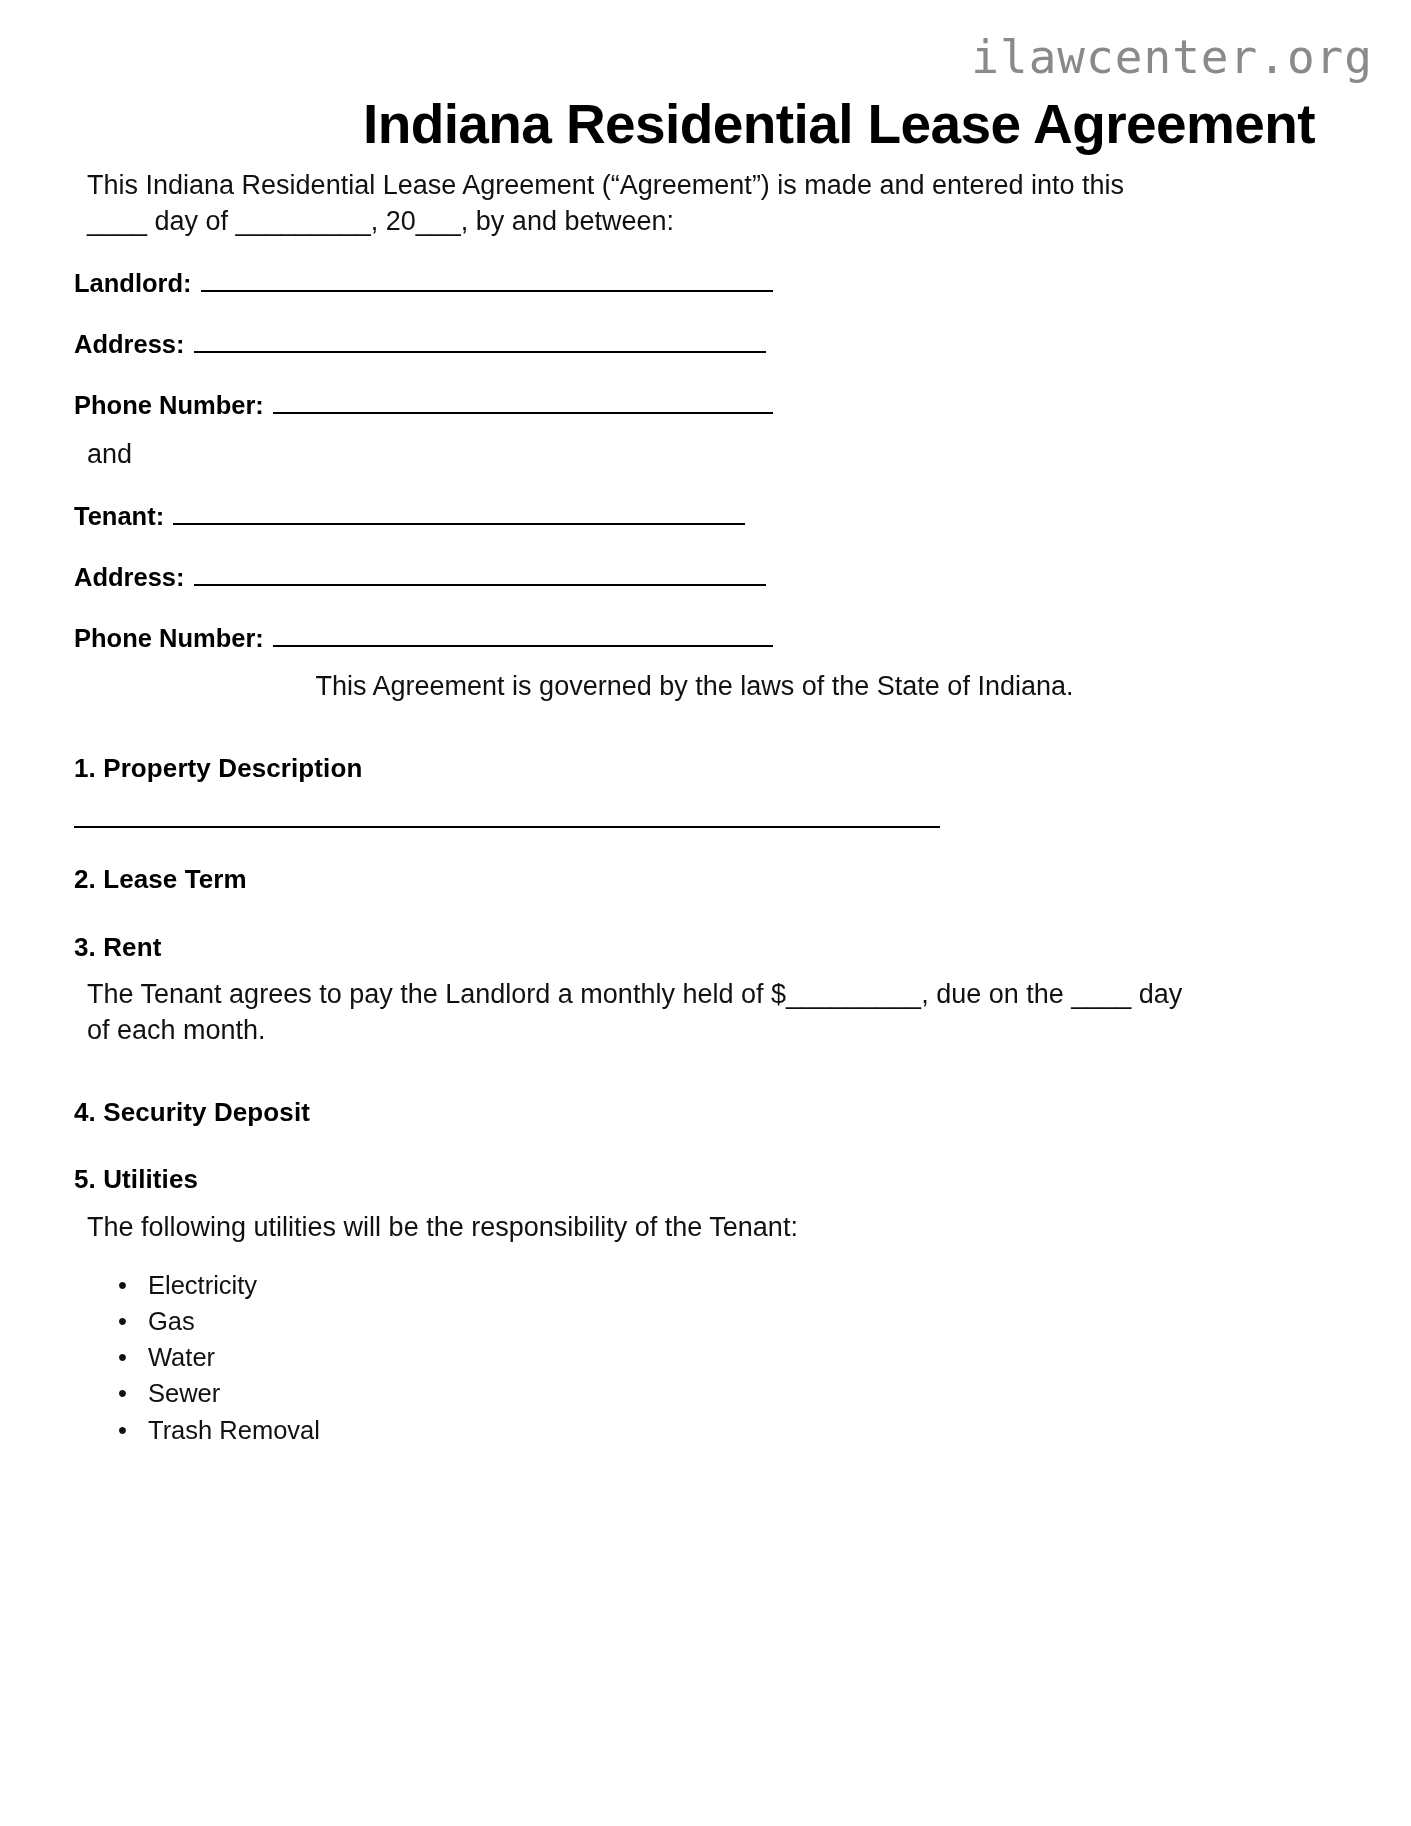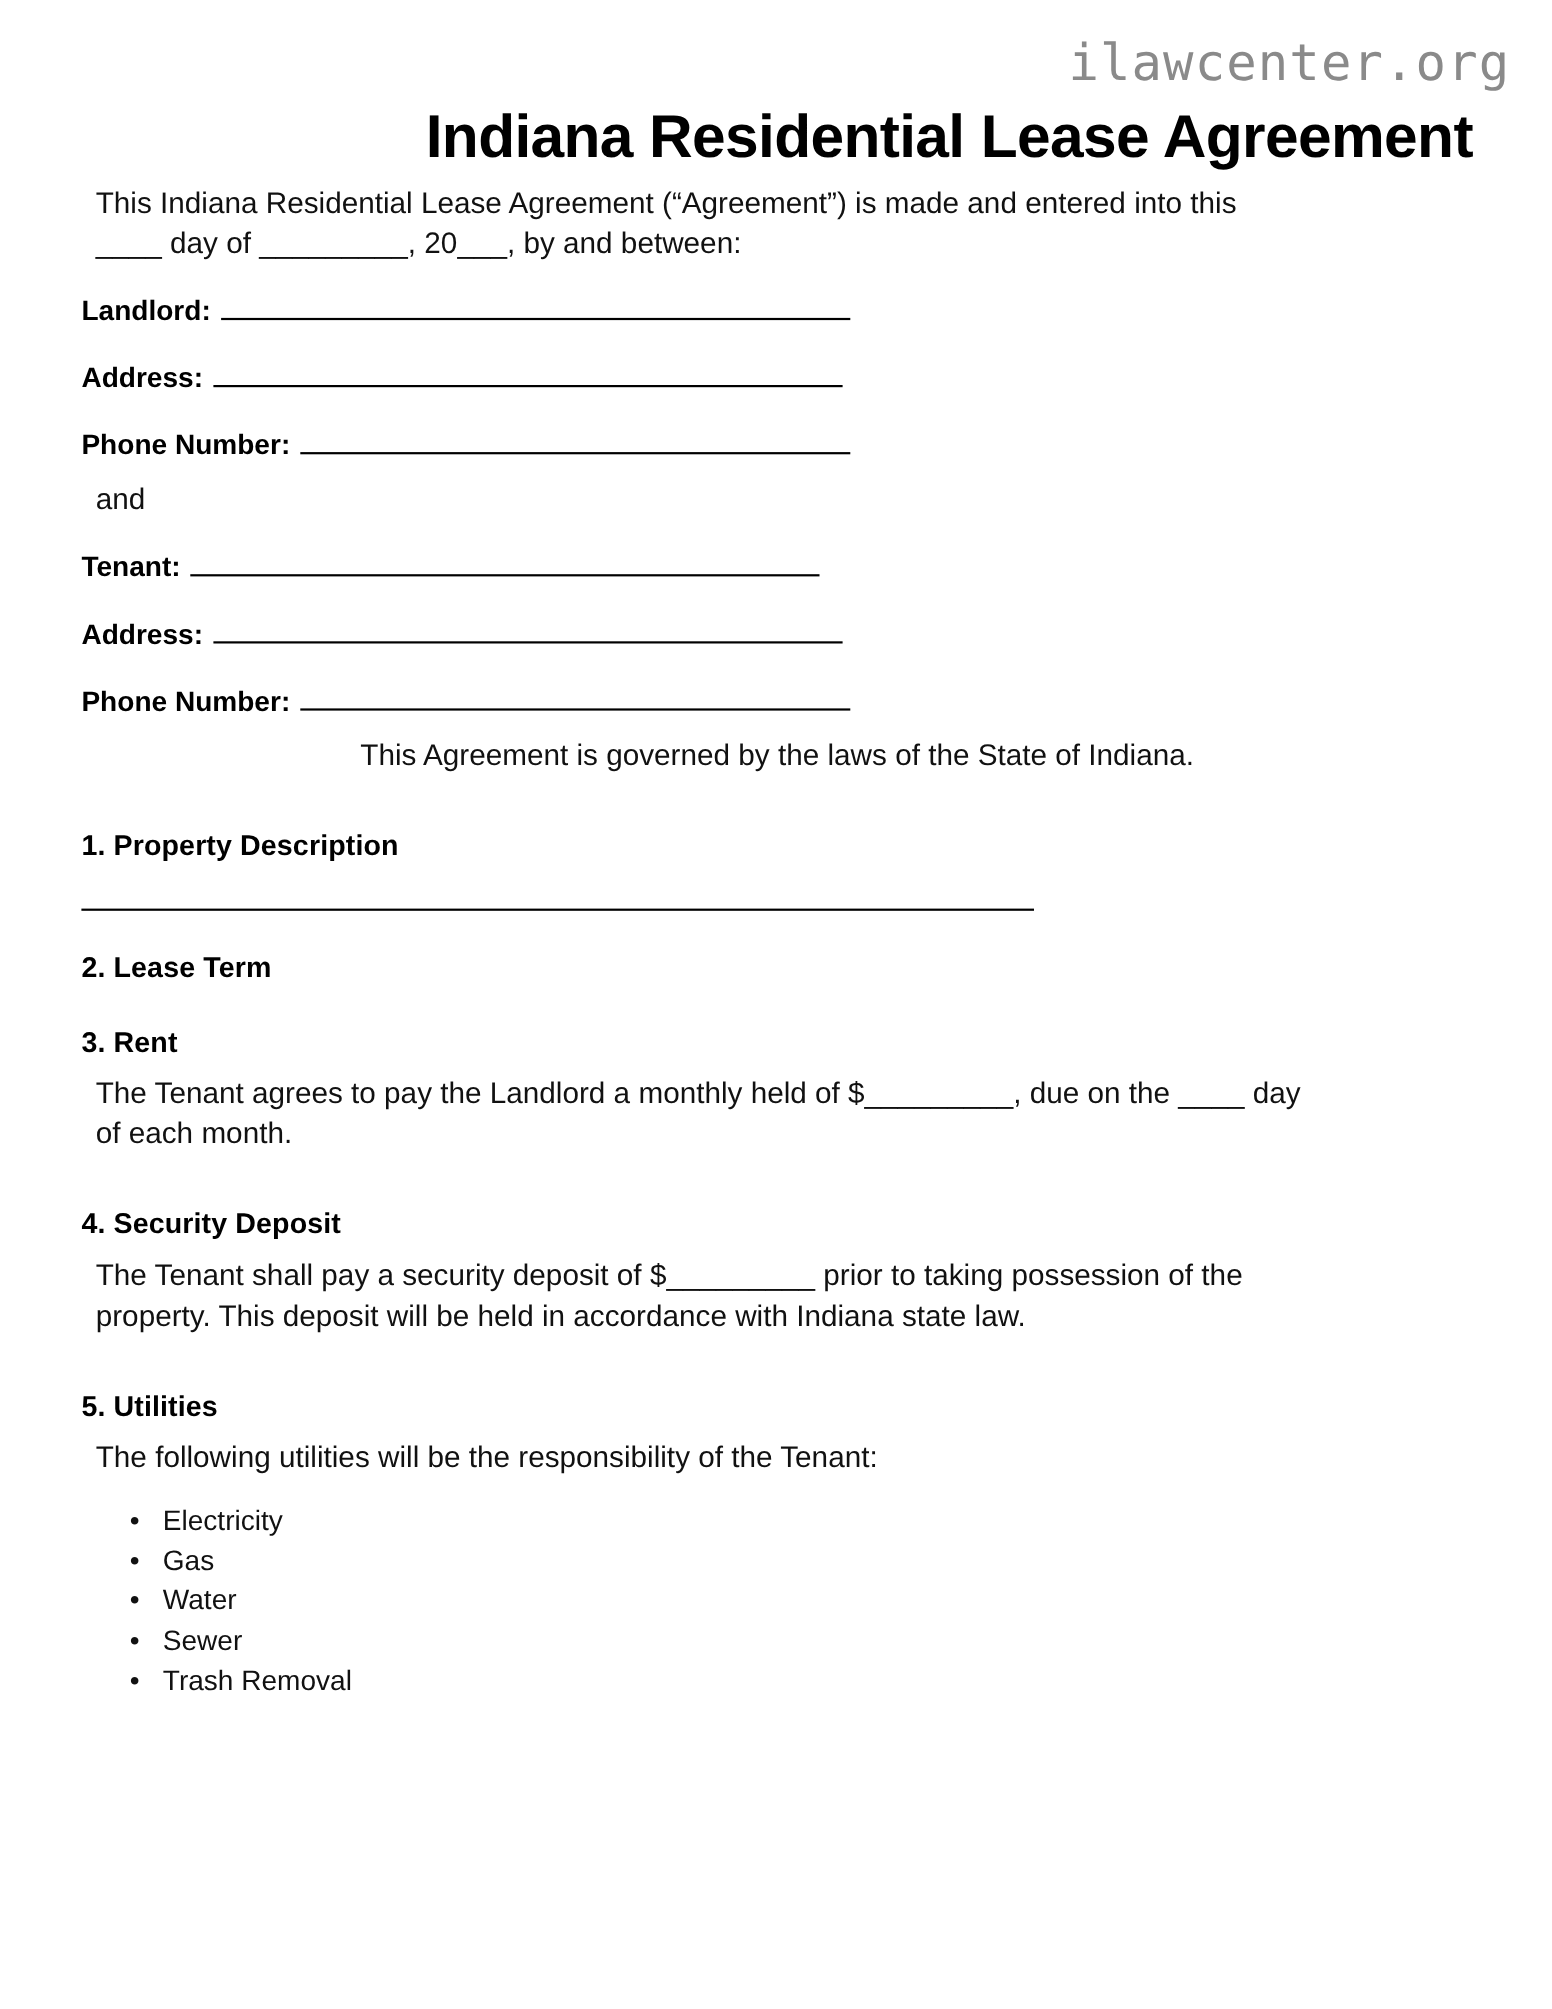--- a/index.html
+++ b/index.html
@@ -13,21 +13,21 @@
     font-family: "Liberation Sans", sans-serif;
     color: #000000;
     position: relative;
     overflow: hidden;
   }
   .page {
     position: relative;
     width: 1411px;
     height: 1600px;
     box-sizing: border-box;
-    padding: 0 72px 0 74px;
+    padding: 0 96px 0 74px;
     background: #ffffff;
   }
   .watermark {
     position: absolute;
     top: 34px;
     right: 38px;
     font-family: "DejaVu Sans Mono", "Liberation Mono", monospace;
     font-size: 46px;
     letter-spacing: 1px;
     color: #8a8a8a;
@@ -166,21 +166,20 @@
 
   <h2 class="section-heading">1. Property Description</h2>
   <div class="long-rule"></div>
 
   <h2 class="section-heading">2. Lease Term</h2>
 
   <h2 class="section-heading">3. Rent</h2>
   <p class="body-text section-body">The Tenant agrees to pay the Landlord a monthly held of $_________, due on the ____ day of each month.</p>
 
   <h2 class="section-heading">4. Security Deposit</h2>
-  <p class="body-text section-body">The Tenant shall pay a security deposit of $_________ prior to taking possession of the property. This deposit will be held in accordance with Indiana state law.</p>
 
   <h2 class="section-heading">5. Utilities</h2>
   <p class="body-text section-body">The following utilities will be the responsibility of the Tenant:</p>
 
   <ul class="utility-list">
     <li>
       <span class="bullet-dot">•</span><span>Electricity</span>
     </li>
     <li>
       <span class="bullet-dot">•</span><span>Gas</span>

